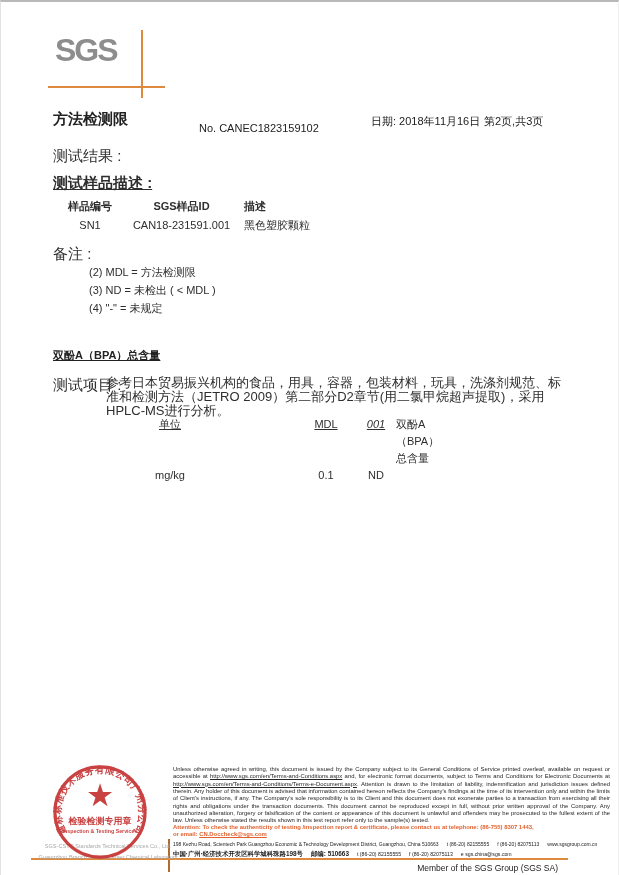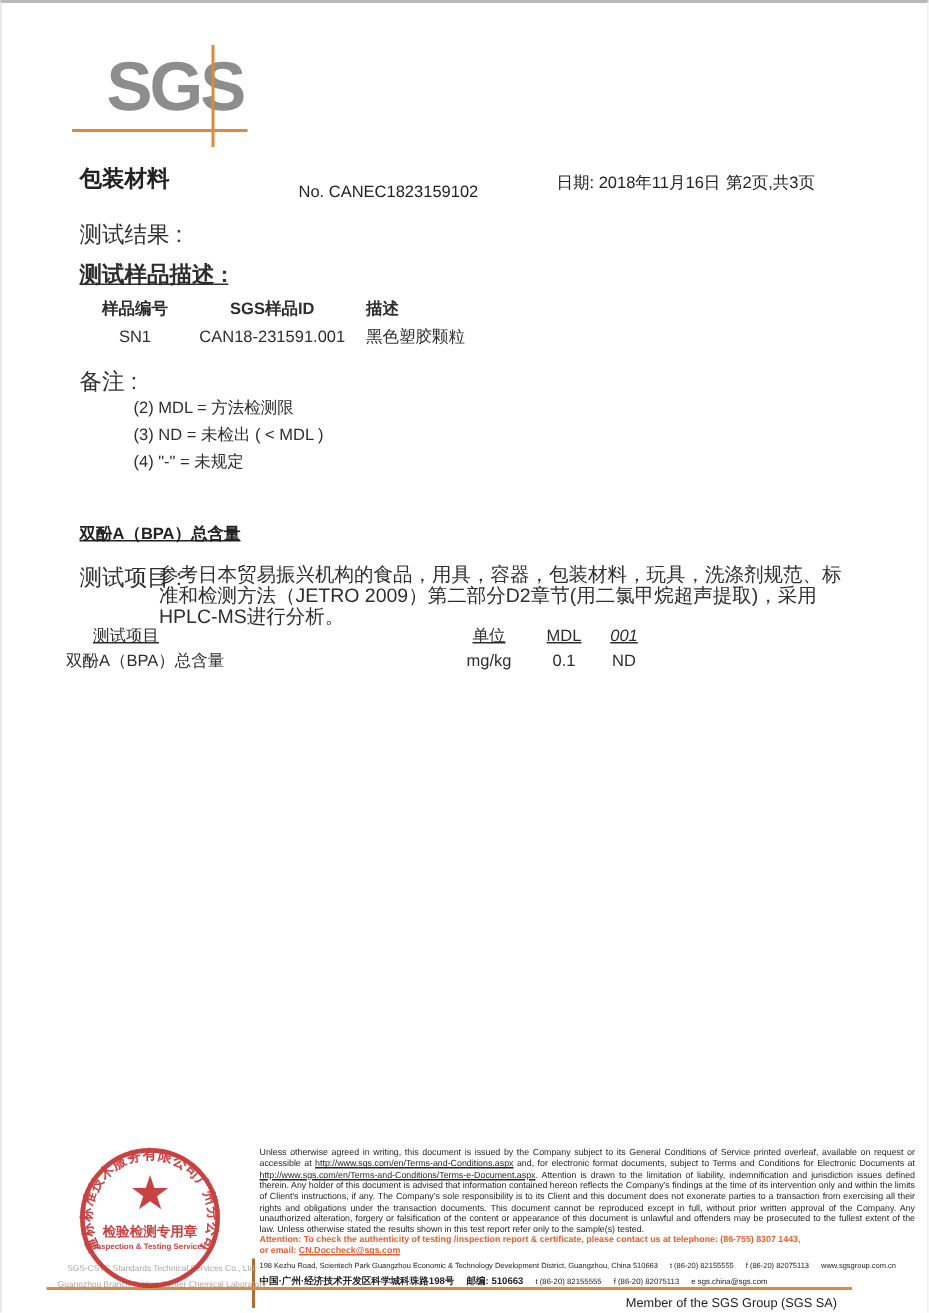--- a/index.html
+++ b/index.html
@@ -5,21 +5,21 @@
   * { margin:0; padding:0; box-sizing:border-box; }
   html, body { width:619px; height:875px; }
   body {
     position:relative; overflow:hidden; background:#ffffff; color:#2e2e2e;
     font-family:"Liberation Sans","DejaVu Sans",sans-serif;
     border-top:2px solid #b9b9b9; border-left:1px solid #e3e3e3; border-right:1px solid #efefef;
   }
   .abs { position:absolute; }
 
   
-  .sgs-logo { left:54px; top:32px; font-size:46px; font-weight:bold; color:#8d8d8d; letter-spacing:-2px; line-height:1;margin-left:16px; }
+  .sgs-logo { left:54px; top:32px; font-size:32px; font-weight:bold; color:#8d8d8d; letter-spacing:-2px; line-height:1; }
   .logo-vline { left:140px; top:28px; width:2px; height:68px; background:#dd8a3e; }
   .logo-hline { left:47px; top:84px; width:117px; height:2px; background:#dd8a3e; }
 
   
   .report-title { left:52px; top:108px; font-size:15px; font-weight:bold; color:#222; }
   .report-no    { left:198px; top:120px; font-size:11px; color:#222; }
   .report-date  { left:370px; top:112px; font-size:11px; color:#222; }
   .page-ind     { left:483px; top:112px; font-size:11px; color:#222; }
 
   
@@ -63,21 +63,21 @@
   .foot-hline { left:30px; top:856px; width:537px; height:2px; background:#dd8a3e; }
   .member { right:60px; top:861px; font-size:8.5px; color:#222; }
 </style>
 </head>
 <body>
 
 <div class="abs sgs-logo">SGS</div>
 <div class="abs logo-vline"></div>
 <div class="abs logo-hline"></div>
 
-<div class="abs report-title">包装材料</div>
+<div class="abs report-title">方法检测限</div>
 <div class="abs report-no">No. CANEC1823159102</div>
 <div class="abs report-date">日期: 2018年11月16日</div>
 <div class="abs page-ind">第2页,共3页</div>
 
 <div class="abs sec-label results-heading">测试结果 :</div>
 <div class="abs sec-label sample-heading">测试样品描述 :</div>
 
 <div class="abs sample-table">
   <span class="hd c1">样品编号</span>
   <span class="hd c2">SGS样品ID</span>
@@ -92,21 +92,20 @@
   <li>(2) MDL = 方法检测限</li>
   <li>(3) ND = 未检出 ( &lt; MDL )</li>
   <li>(4) "-" = 未规定</li>
 </ul>
 
 <div class="abs bpa-heading">双酚A（BPA）总含量</div>
 <div class="abs sec-label method-label">测试项目 :</div>
 <div class="abs method-text">参考日本贸易振兴机构的食品，用具，容器，包装材料，玩具，洗涤剂规范、标准和检测方法（JETRO 2009）第二部分D2章节(用二氯甲烷超声提取)，采用HPLC-MS进行分析。</div>
 
 <div class="abs test-table">
-  <span class="hd item-hd">测试项目</span>
   <span class="hd num">单位</span>
   <span class="hd num">MDL</span>
   <span class="hd num i001">001</span>
   <span>双酚A（BPA）总含量</span>
   <span class="num">mg/kg</span>
   <span class="num">0.1</span>
   <span class="num">ND</span>
 </div>
 
 <div class="abs company-name">

